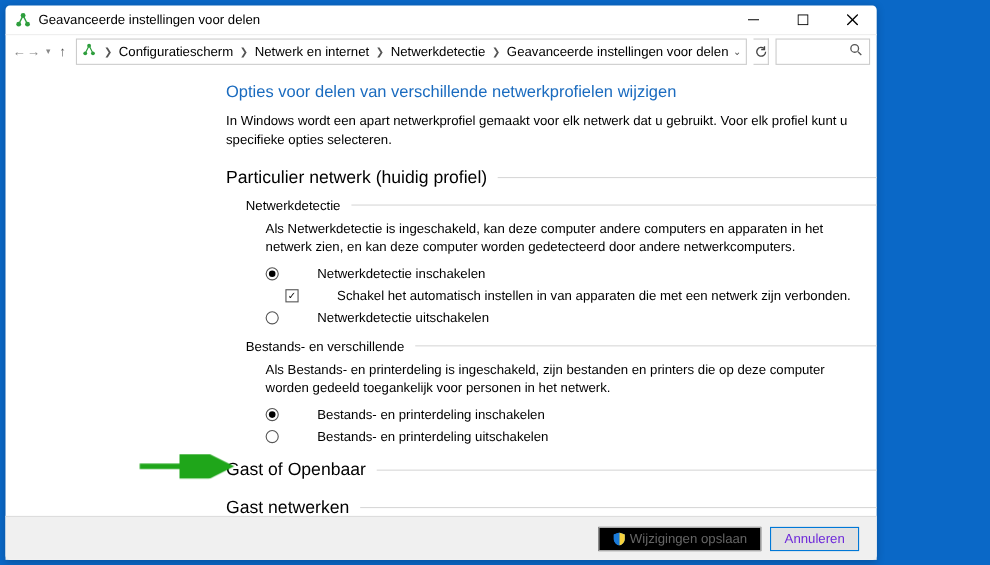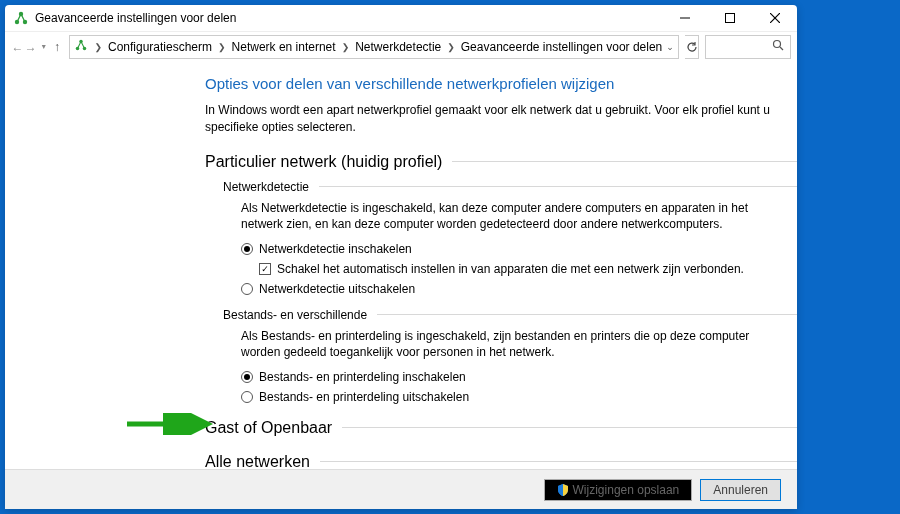--- a/index.html
+++ b/index.html
@@ -154,20 +154,21 @@
     margin-bottom: 8px;
   }
   .options {
     margin-left: 18px;
     margin-bottom: 10px;
   }
   .opt-row {
     display: flex;
     align-items: flex-start;
     margin-bottom: 3px;
+    gap: 29px;
   }
   .radio, .checkbox {
     width: 12px; height: 12px;
     margin-right: 6px;
     margin-top: 2px;
     flex-shrink: 0;
   }
   .radio {
     border: 1px solid #555;
     border-radius: 50%;
@@ -206,21 +207,21 @@
     font-size: 12px;
     color: #666;
     display: flex;
     align-items: center;
     gap: 4px;
     cursor: pointer;
   }
   .btn.primary {
     border: 1px solid #0078d7;
     background: #e1e1e1;
-    color: #404040;
+    color: #6d28d9;
   }
   .shield {
     width: 12px; height: 12px;
     display: inline-block;
   }
 
   .arrow-annot {
     position: absolute;
     left: 120px;
     top: 408px;
@@ -355,21 +356,21 @@
 
       <div class="section-row">
         <span class="section-label">Gast of Openbaar</span>
         <div class="section-rule"></div>
         <div class="chev-circle">﹀</div>
       </div>
 
       <div style="height:10px;"></div>
 
       <div class="section-row">
-        <span class="section-label">Alle netwerken</span>
+        <span class="section-label">Gast netwerken</span>
         <div class="section-rule"></div>
         <div class="chev-circle">﹀</div>
       </div>
     </div>
   </div>
 
   <div class="footer">
     <div class="btn">
       <span class="shield">
         <svg viewBox="0 0 12 12" width="12" height="12">

